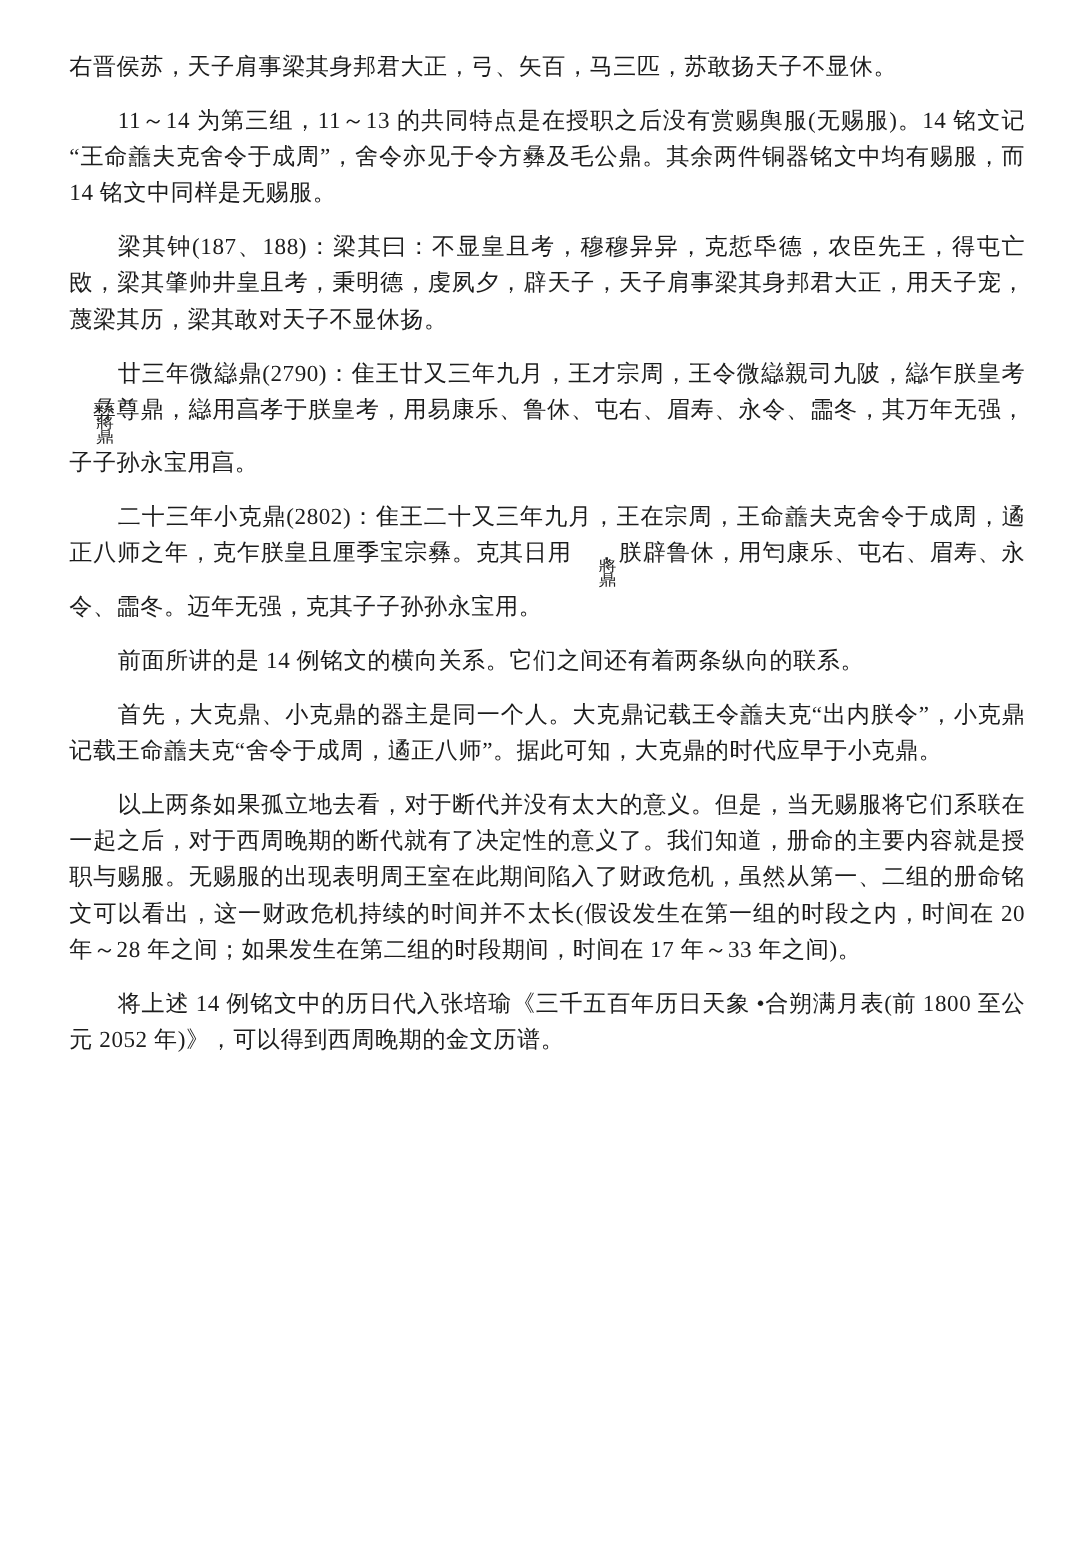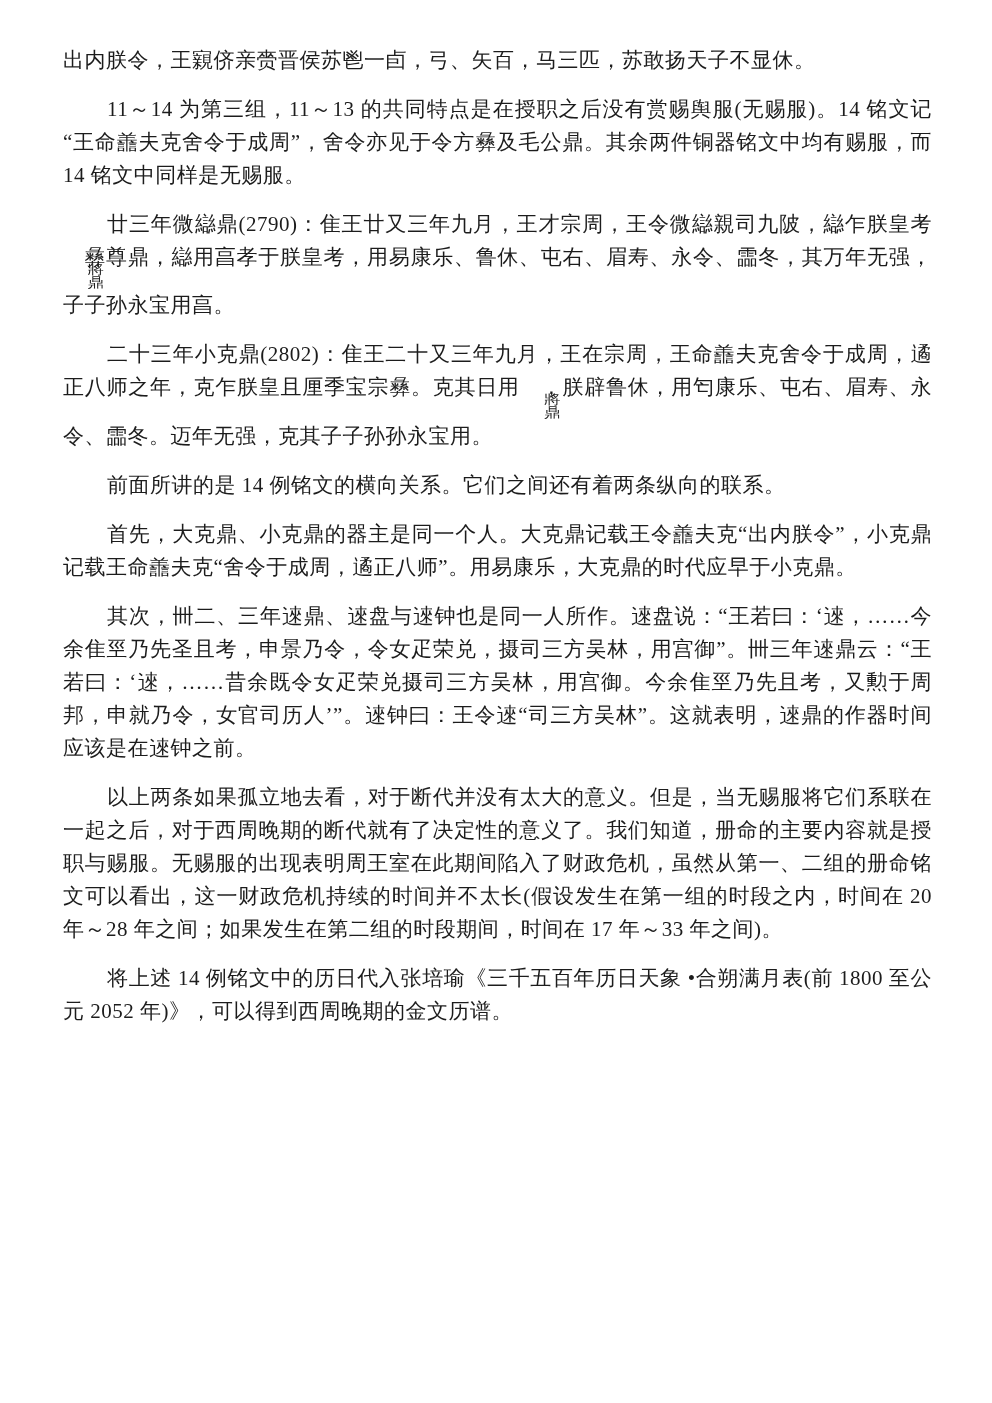--- a/index.html
+++ b/index.html
@@ -50,29 +50,29 @@
     line-height: 0.82;
     transform: scaleY(0.82);
     letter-spacing: 0;
   }
 </style>
 </head>
 <body>
 
 <div class="page">
   <div class="doc" id="doc-body">
-      <p>出内朕令，王寴侪亲赍晋侯苏鬯一卣，弓、矢百，马三匹，苏敢扬天子不显休。</p>
+      <p>右晋侯苏，天子肩事梁其身邦君大正，弓、矢百，马三匹，苏敢扬天子不显休。</p>
       <p class="indent">11～14 为第三组，11～13 的共同特点是在授职之后没有赏赐舆服(无赐服)。14 铭文记“王命譱夫克舍令于成周”，舍令亦见于令方彝及毛公鼎。其余两件铜器铭文中均有赐服，而 14 铭文中同样是无赐服。</p>
+      <p class="indent">梁其钟(187、188)：梁其曰：不显皇且考，穆穆异异，克悊氒德，农臣先王，得屯亡敃，梁其肇帅井皇且考，秉明德，虔夙夕，辟天子，天子肩事梁其身邦君大正，用天子宠，蔑梁其历，梁其敢对天子不显休扬。</p>
       <p class="indent">廿三年微䜌鼎(2790)：隹王廿又三年九月，王才宗周，王令微䜌親司九陂，䜌乍朕皇考<span class="glyph-stack">
           <span class="g-top">將</span>
           <span class="g-bottom">鼎</span>
         </span>彝尊鼎，䜌用亯孝于朕皇考，用易康乐、鲁休、屯右、眉寿、永令、霝冬，其万年无强，子子孙永宝用亯。</p>
       <p class="indent">二十三年小克鼎(2802)：隹王二十又三年九月，王在宗周，王命譱夫克舍令于成周，遹正八师之年，克乍朕皇且厘季宝宗彝。克其日用<span class="glyph-stack">
           <span class="g-top">將</span>
           <span class="g-bottom">鼎</span>
         </span>，朕辟鲁休，用匄康乐、屯右、眉寿、永令、霝冬。迈年无强，克其子子孙孙永宝用。</p>
       <p class="indent">前面所讲的是 14 例铭文的横向关系。它们之间还有着两条纵向的联系。</p>
-      <p class="indent">首先，大克鼎、小克鼎的器主是同一个人。大克鼎记载王令譱夫克“出内朕令”，小克鼎记载王命譱夫克“舍令于成周，遹正八师”。用易康乐，大克鼎的时代应早于小克鼎。</p>
-      <p class="indent">其次，卌二、三年逨鼎、逨盘与逨钟也是同一人所作。逨盘说：“王若曰：‘逨，……今余隹巠乃先圣且考，申景乃令，令女疋荣兑，摄司三方吴林，用宫御”。卌三年逨鼎云：“王若曰：‘逨，……昔余既令女疋荣兑摄司三方吴林，用宫御。今余隹巠乃先且考，又勲于周邦，申就乃令，女官司历人’”。逨钟曰：王令逨“司三方吴林”。这就表明，逨鼎的作器时间应该是在逨钟之前。</p>
+      <p class="indent">首先，大克鼎、小克鼎的器主是同一个人。大克鼎记载王令譱夫克“出内朕令”，小克鼎记载王命譱夫克“舍令于成周，遹正八师”。据此可知，大克鼎的时代应早于小克鼎。</p>
       <p class="indent">以上两条如果孤立地去看，对于断代并没有太大的意义。但是，当无赐服将它们系联在一起之后，对于西周晚期的断代就有了决定性的意义了。我们知道，册命的主要内容就是授职与赐服。无赐服的出现表明周王室在此期间陷入了财政危机，虽然从第一、二组的册命铭文可以看出，这一财政危机持续的时间并不太长(假设发生在第一组的时段之内，时间在 20 年～28 年之间；如果发生在第二组的时段期间，时间在 17 年～33 年之间)。</p>
       <p class="indent">将上述 14 例铭文中的历日代入张培瑜《三千五百年历日天象 •合朔满月表(前 1800 至公元 2052 年)》，可以得到西周晚期的金文历谱。</p>
     </div>
 </div>
 
 </body></html>

